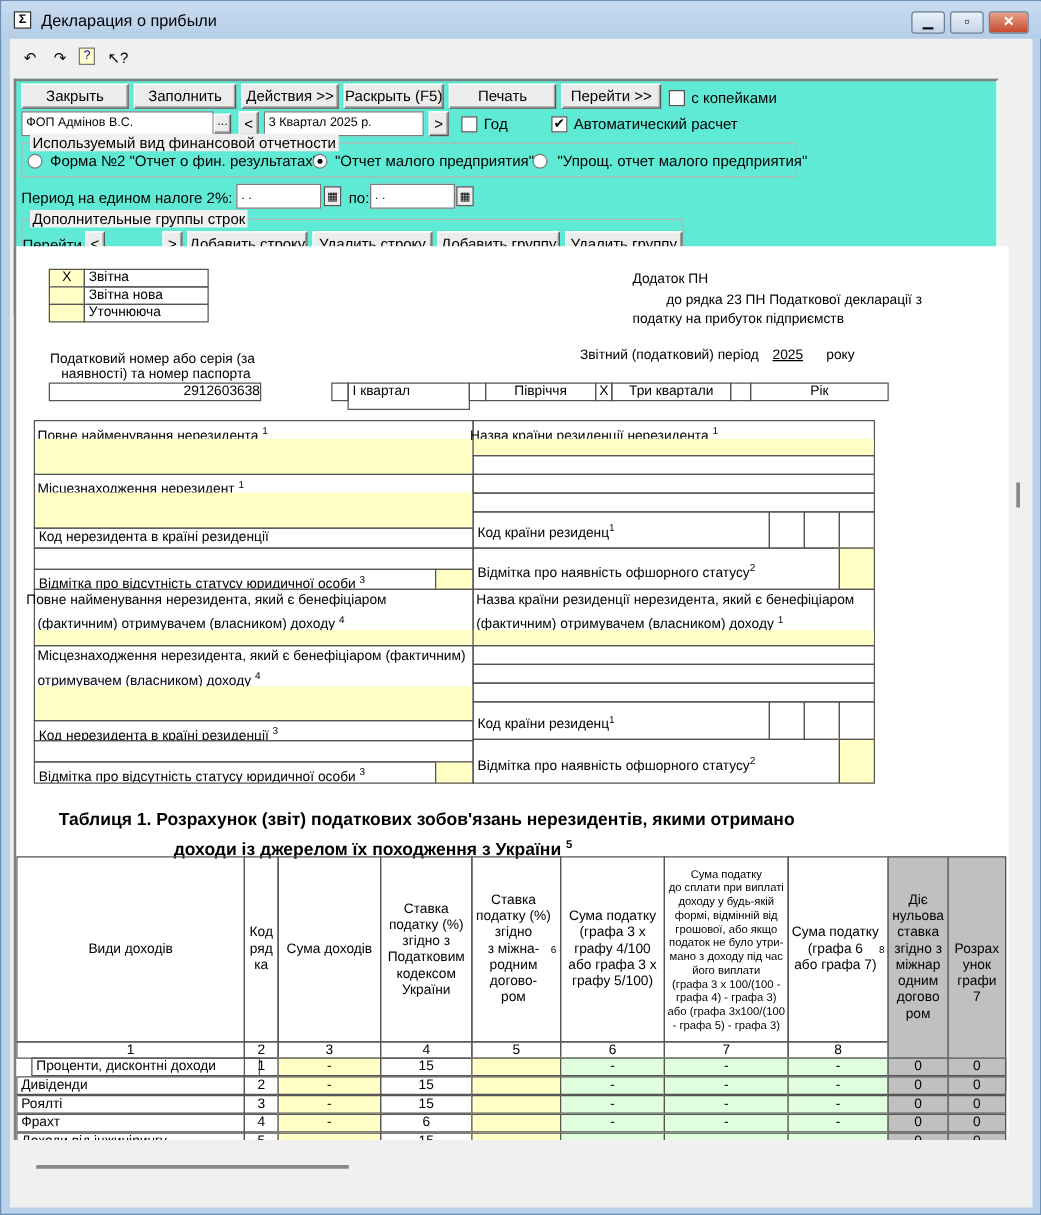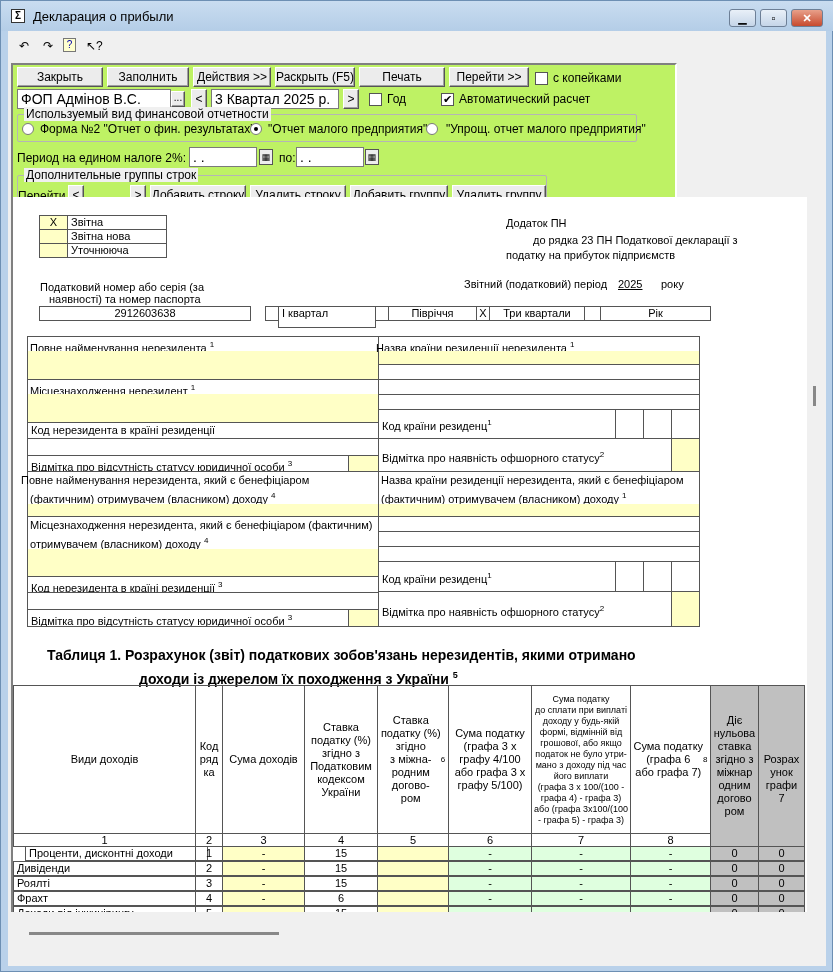--- a/index.html
+++ b/index.html
@@ -6,25 +6,25 @@
 body{width:833px;height:972px;overflow:hidden;background:#fff;font-family:"Liberation Sans",sans-serif;font-size:12px;color:#000;position:relative}
 .win{position:absolute;left:0;top:0;width:833px;height:972px;background:#b9d1ea;border:1px solid #6d8fb3}
 .titlebar{position:absolute;left:0;top:0;width:833px;height:30px;background:linear-gradient(#c9dcf0,#b4cde7);}
 .titleicon{position:absolute;left:10px;top:8px;width:14px;height:14px;border:1px solid #333;background:#fff;font-size:10px;line-height:12px;text-align:center;font-weight:bold}
 .titletext{position:absolute;left:32px;top:8px;font-size:13px;color:#000}
 .wbtn{position:absolute;top:8px;height:18px;border:1px solid #6d7f96;border-radius:3px;background:linear-gradient(#e9f0f8,#c5d5e8);text-align:center;font-size:11px;line-height:16px}
 .wbtn.close{background:linear-gradient(#e8a08a,#c74a2e);color:#fff;font-weight:bold}
 .client{position:absolute;left:7px;top:30px;width:818px;height:935px;background:#f0f0f0}
 .toolbar{position:absolute;left:0;top:0;width:818px;height:28px}
 .tb-ic{position:absolute;top:7px;width:16px;height:16px;font-size:12px;text-align:center;line-height:16px}
-.panel{position:absolute;left:3px;top:32px;width:666px;height:190px;border:2px solid #808080;border-right-color:#fff;border-bottom-color:#fff;background:#bef264}
+.panel{position:absolute;left:3px;top:32px;width:788px;height:190px;border:2px solid #808080;border-right-color:#fff;border-bottom-color:#fff;background:#5eead4}
 .btn{position:absolute;height:20px;background:#ececec;border:1px solid #fff;border-right-color:#555;border-bottom-color:#555;box-shadow:inset -1px -1px 0 #a0a0a0;font-size:12px;text-align:center;line-height:18px;white-space:nowrap}
 .chk{position:absolute;width:13px;height:13px;border:1px solid #555;background:#fff;font-size:11px;line-height:11px;text-align:center}
 .lbl{position:absolute;white-space:nowrap;font-size:12px}
-.inp{position:absolute;height:20px;background:#fff;border:1px solid #7a7a7a;font-size:14px;line-height:18px;padding-left:3px;white-space:nowrap}
+.inp{position:absolute;height:20px;background:#fff;border:1px solid #7a7a7a;font-size:10px;line-height:18px;padding-left:3px;white-space:nowrap}
 .grp{position:absolute;border:1px solid #b5b5b5;border-radius:2px}
 .grp-t{position:absolute;top:-8px;left:6px;background:#f0f0f0;padding:0 2px;font-size:12px;white-space:nowrap}
 .radio{position:absolute;width:12px;height:12px;border:1px solid #7a7a7a;border-radius:50%;background:#fff}
 .radio.on::after{content:"";position:absolute;left:3px;top:3px;width:4px;height:4px;border-radius:50%;background:#000}
 .cal{position:absolute;width:14px;height:16px;border:1px solid #555;background:#eee;font-size:9px;line-height:14px;text-align:center}
 .doc{position:absolute;left:10px;top:196px;width:796px;height:715px;background:#fff;border-left:2px solid #808080;overflow:hidden}
 .vscroll{position:absolute;left:806px;top:196px;width:15px;height:740px;background:#f0f0f0}
 .vthumb{position:absolute;left:812px;top:385px;width:3px;height:20px;background:#888}
 .hscroll{position:absolute;left:10px;top:911px;width:796px;height:26px;background:#f0f0f0}
 .hthumb{position:absolute;left:18px;top:20px;width:250px;height:3px;background:#888}
@@ -115,21 +115,21 @@
   <div class="c" style="left:54px;top:32px;width:100px;height:15px;padding-left:3px">Звітна нова</div>
   <div class="c y" style="left:26px;top:46px;width:29px;height:15px"></div>
   <div class="c" style="left:54px;top:46px;width:100px;height:15px;padding-left:3px">Уточнююча</div>
 
   <div class="t" style="left:493px;top:20px">Додаток ПН</div>
   <div class="t" style="left:520px;top:37px">до рядка 23 ПН Податкової декларації з</div>
   <div class="t" style="left:493px;top:52px">податку на прибуток підприємств</div>
 
   <div class="t" style="left:27px;top:84px">Податковий номер або серія (за</div>
   <div class="t" style="left:36px;top:96px">наявності) та номер паспорта</div>
-  <div class="c" style="left:26px;top:109px;width:212px;height:15px;text-align:center;line-height:13px">2912603638</div>
+  <div class="c" style="left:26px;top:109px;width:170px;height:15px;text-align:right;line-height:13px">2912603638</div>
 
   <div class="t" style="left:451px;top:81px">Звітний  (податковий) період</div>
   <div class="t" style="left:605px;top:81px;text-decoration:underline;width:38px">2025</div>
   <div class="t" style="left:648px;top:81px">року</div>
 
   <div class="c" style="left:252px;top:109px;width:14px;height:15px"></div>
   <div class="c" style="left:265px;top:109px;width:98px;height:22px;padding-left:3px">І квартал</div>
   <div class="c" style="left:362px;top:109px;width:14px;height:15px"></div>
   <div class="c" style="left:375px;top:109px;width:89px;height:15px;text-align:center">Півріччя</div>
   <div class="c" style="left:463px;top:109px;width:14px;height:15px;text-align:center">X</div>

